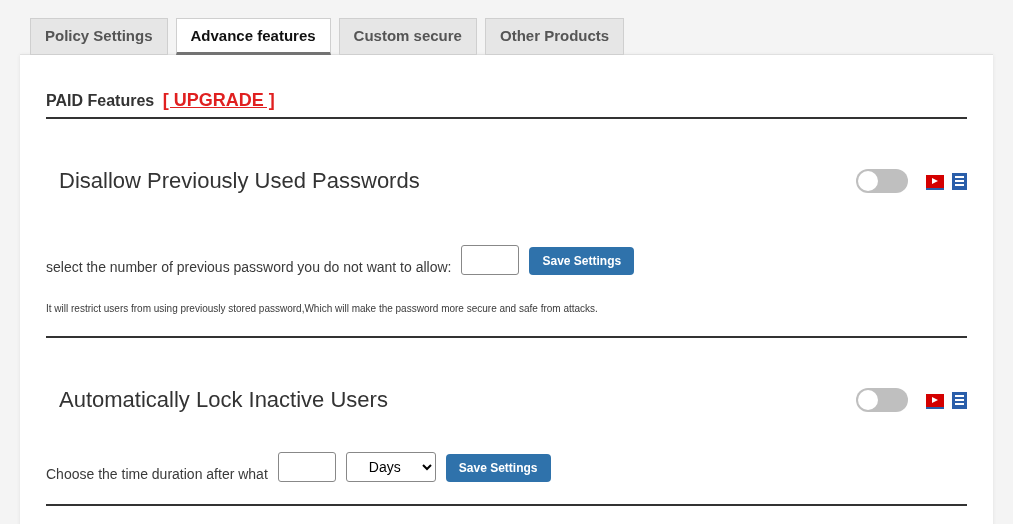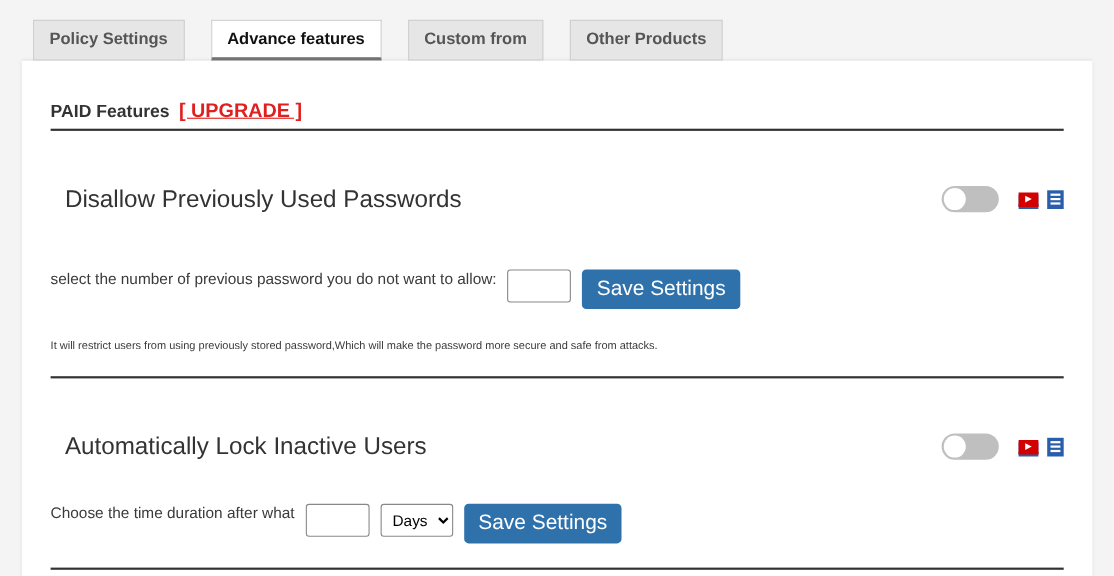--- a/index.html
+++ b/index.html
@@ -5,21 +5,21 @@
     * { box-sizing: border-box; }
     body {
       margin: 0;
       font-family: Verdana, Arial, sans-serif;
       background: #f4f4f4;
       width: 1013px;
       padding: 18px 0 0 20px;
     }
     .tabs {
       display: flex;
-      gap: 24px;
+      gap: 8px;
       margin: 0 0 -1px 10px;
     }
     .tab {
       background: #e6e6e6;
       border: 1px solid #cfcfcf;
       padding: 8px 14px;
       font-size: 15px;
       font-weight: 600;
       color: #555;
       cursor: pointer;
@@ -127,67 +127,68 @@
       position: absolute;
       top: 3px;
       left: 3px;
       width: 9px;
       height: 2px;
       background: #fff;
       box-shadow: 0 4px 0 #fff, 0 8px 0 #fff;
     }
     .row {
       display: flex;
-      align-items: flex-start;
+      align-items: flex-end;
       gap: 10px;
       margin-top: 38px;
       font-size: 14px;
       color: #3a3a3a;
     }
     .small-input {
       width: 58px;
       height: 30px;
       border: 1px solid #888;
       border-radius: 3px;
       padding: 2px 6px;
       font-size: 14px;
     }
     .select {
       height: 30px;
       border: 1px solid #888;
       border-radius: 3px;
-      padding: 2px 6px;
+      padding: 2px 18px;
       font-size: 14px;
       background: #fff;
     }
     .btn {
       background: #2f72ab;
       color: #fff;
       border: none;
       border-radius: 4px;
       padding: 7px 13px;
-      font-size: 19px;
-      cursor: pointer;
+      font-size: 12px;
+      cursor: pointer;
+      font-weight: bold;
     }
     .desc {
       margin-top: 28px;
       font-size: 10px;
       color: #3a3a3a;
     }
     .section.no-bottom {
       border-bottom: 2px solid #333;
     }
   </style>
 </head>
 <body>
 
 <div class="tabs">
   <div class="tab">Policy Settings</div>
   <div class="tab active">Advance features</div>
-  <div class="tab">Custom from</div>
+  <div class="tab">Custom secure</div>
   <div class="tab">Other Products</div>
 </div>
 
 <div class="panel">
   <div>
     <h2 class="page-title">PAID Features</h2>
     <a class="upgrade-link">[ UPGRADE ]</a>
   </div>
   <hr class="hr">
 

